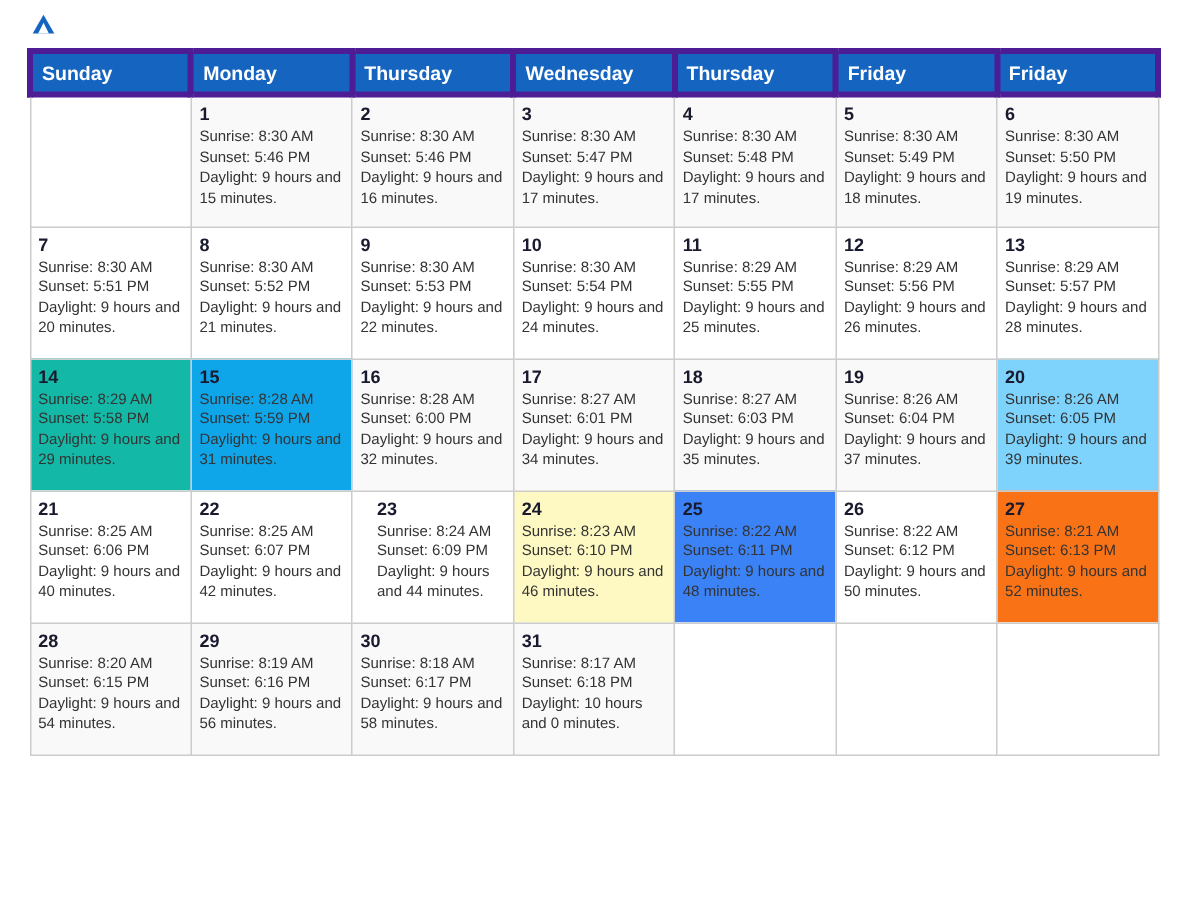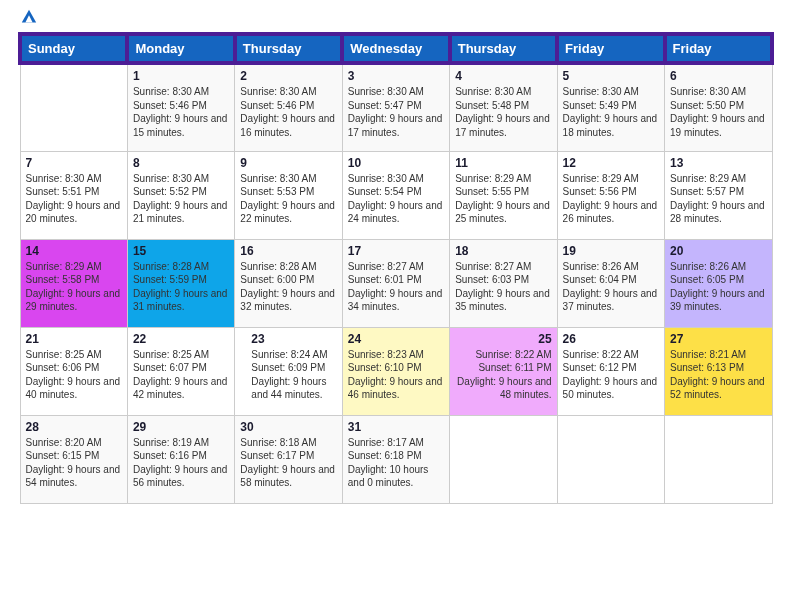--- a/index.html
+++ b/index.html
@@ -177,21 +177,21 @@
           <td style="background: rgb(255, 255, 255);">
             <span class="day-num">12</span>
             <div class="cell-text">Sunrise: 8:29 AM<br>Sunset: 5:56 PM<br>Daylight: 9 hours and 26 minutes.</div>
           </td>
           <td style="background: rgb(255, 255, 255);">
             <span class="day-num">13</span>
             <div class="cell-text">Sunrise: 8:29 AM<br>Sunset: 5:57 PM<br>Daylight: 9 hours and 28 minutes.</div>
           </td>
         </tr>
         <tr>
-          <td style="background: #d946ef; margin-top: 40px;">
+          <td style="background: #14b8a6; margin-top: 40px;">
             <span class="day-num">14</span>
             <div class="cell-text">Sunrise: 8:29 AM<br>Sunset: 5:58 PM<br>Daylight: 9 hours and 29 minutes.</div>
           </td>
           <td style="background: #0ea5e9;">
             <span class="day-num">15</span>
             <div class="cell-text">Sunrise: 8:28 AM<br>Sunset: 5:59 PM<br>Daylight: 9 hours and 31 minutes.</div>
           </td>
           <td style="background: rgb(249, 249, 249);">
             <span class="day-num">16</span>
             <div class="cell-text">Sunrise: 8:28 AM<br>Sunset: 6:00 PM<br>Daylight: 9 hours and 32 minutes.</div>
@@ -201,21 +201,21 @@
             <div class="cell-text">Sunrise: 8:27 AM<br>Sunset: 6:01 PM<br>Daylight: 9 hours and 34 minutes.</div>
           </td>
           <td style="background: rgb(249, 249, 249);">
             <span class="day-num">18</span>
             <div class="cell-text">Sunrise: 8:27 AM<br>Sunset: 6:03 PM<br>Daylight: 9 hours and 35 minutes.</div>
           </td>
           <td style="background: rgb(249, 249, 249); margin-top: 28px;">
             <span class="day-num">19</span>
             <div class="cell-text">Sunrise: 8:26 AM<br>Sunset: 6:04 PM<br>Daylight: 9 hours and 37 minutes.</div>
           </td>
-          <td style="background: #c4b5fd;">
+          <td style="background: #7dd3fc;">
             <span class="day-num">20</span>
             <div class="cell-text">Sunrise: 8:26 AM<br>Sunset: 6:05 PM<br>Daylight: 9 hours and 39 minutes.</div>
           </td>
         </tr>
         <tr>
           <td style="background: rgb(255, 255, 255);">
             <span class="day-num">21</span>
             <div class="cell-text">Sunrise: 8:25 AM<br>Sunset: 6:06 PM<br>Daylight: 9 hours and 40 minutes.</div>
           </td>
           <td style="background: rgb(255, 255, 255);">
@@ -223,29 +223,29 @@
             <div class="cell-text">Sunrise: 8:25 AM<br>Sunset: 6:07 PM<br>Daylight: 9 hours and 42 minutes.</div>
           </td>
           <td style="background: rgb(255, 255, 255); padding-left: 16px;">
             <span class="day-num">23</span>
             <div class="cell-text">Sunrise: 8:24 AM<br>Sunset: 6:09 PM<br>Daylight: 9 hours and 44 minutes.</div>
           </td>
           <td style="background: #fef9c3;">
             <span class="day-num">24</span>
             <div class="cell-text">Sunrise: 8:23 AM<br>Sunset: 6:10 PM<br>Daylight: 9 hours and 46 minutes.</div>
           </td>
-          <td style="background: #f0abfc; text-align: right;">
+          <td style="background: #3b82f6;">
             <span class="day-num">25</span>
             <div class="cell-text">Sunrise: 8:22 AM<br>Sunset: 6:11 PM<br>Daylight: 9 hours and 48 minutes.</div>
           </td>
           <td style="background: rgb(255, 255, 255);">
             <span class="day-num">26</span>
             <div class="cell-text">Sunrise: 8:22 AM<br>Sunset: 6:12 PM<br>Daylight: 9 hours and 50 minutes.</div>
           </td>
-          <td style="background: #fde047; margin-top: 28px;">
+          <td style="background: #f97316; margin-top: 28px;">
             <span class="day-num">27</span>
             <div class="cell-text">Sunrise: 8:21 AM<br>Sunset: 6:13 PM<br>Daylight: 9 hours and 52 minutes.</div>
           </td>
         </tr>
         <tr>
           <td style="background: rgb(249, 249, 249);">
             <span class="day-num">28</span>
             <div class="cell-text">Sunrise: 8:20 AM<br>Sunset: 6:15 PM<br>Daylight: 9 hours and 54 minutes.</div>
           </td>
           <td style="background: rgb(249, 249, 249); margin-left: 40px;">

